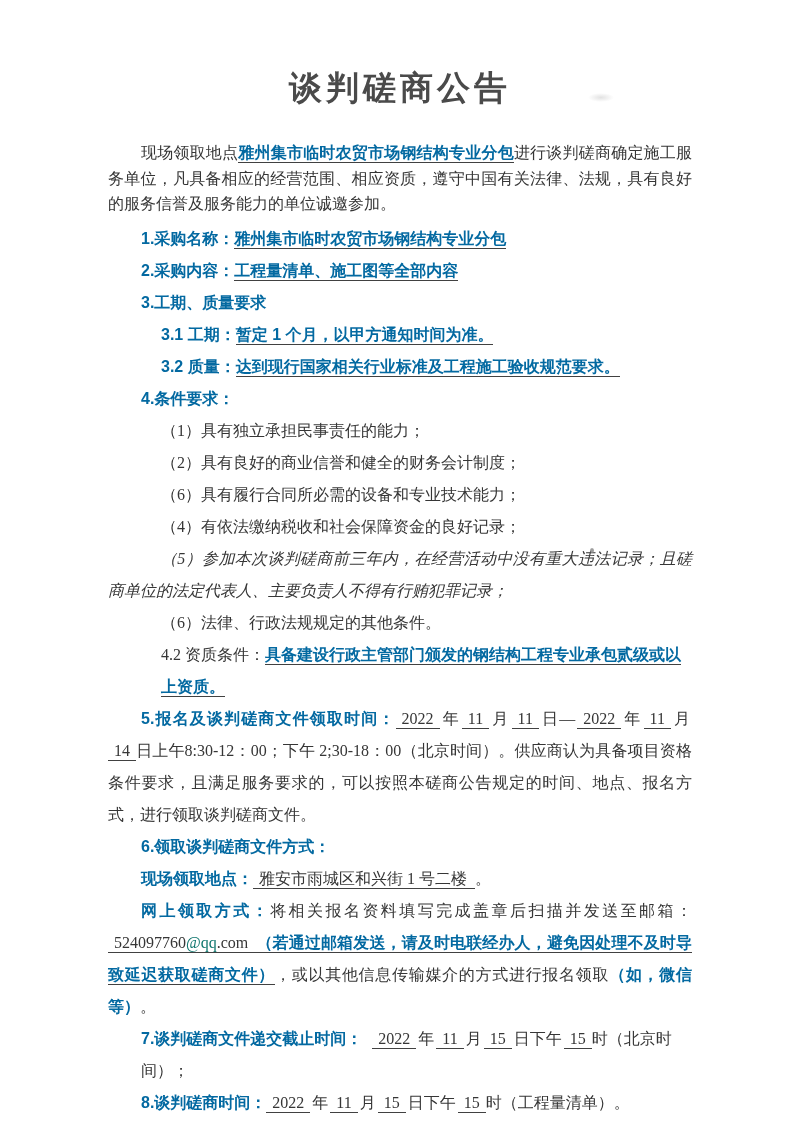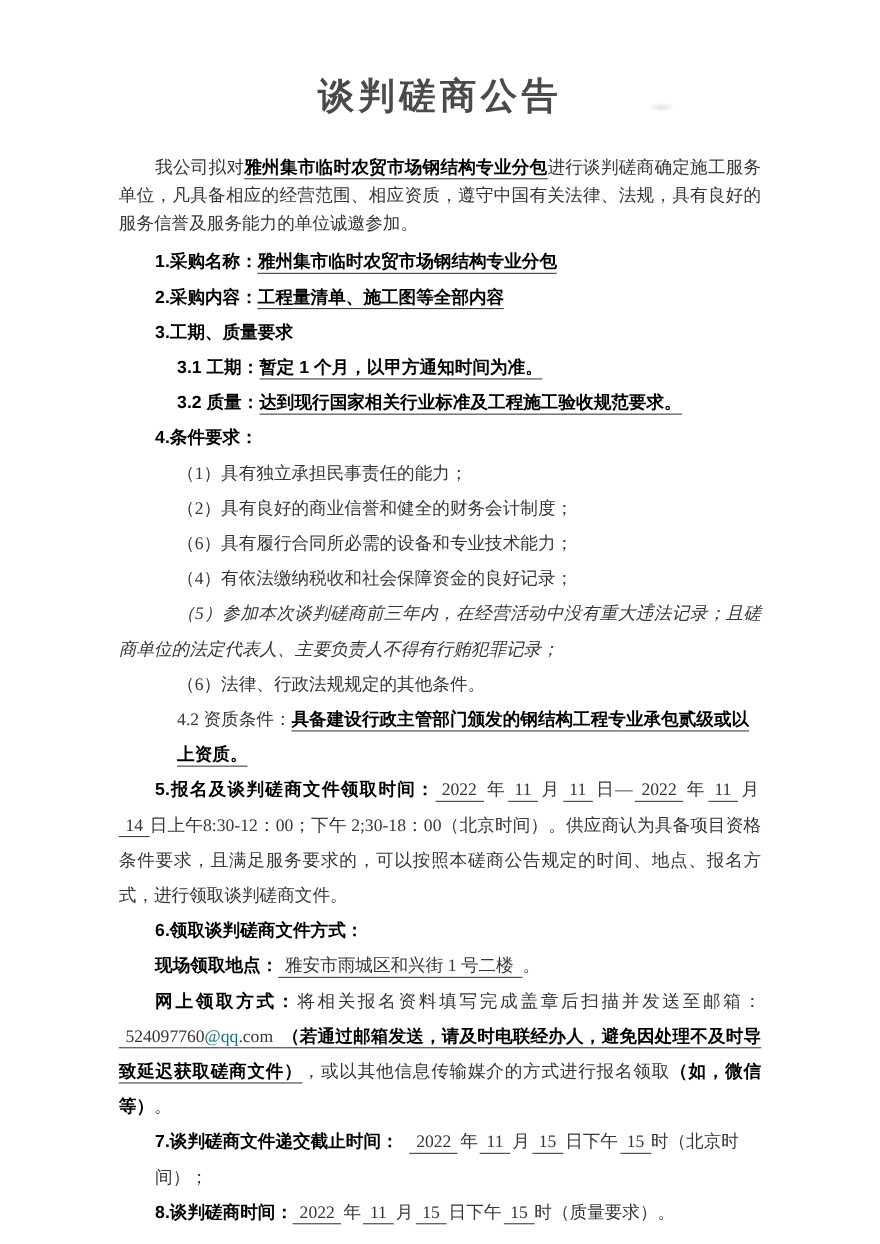--- a/index.html
+++ b/index.html
@@ -33,21 +33,21 @@
   }
   .b2 { margin-top:6px; }
   .ln { margin:0; line-height:32px; }
   .ind2 { padding-left:33px; }
   .ind3 { padding-left:53px; }
   .p2 { text-indent:33px; text-align:justify; }
   .p3 { text-indent:53px; text-align:justify;font-style:italic; }
   .hb {
     font-family:"Liberation Sans","DejaVu Sans",sans-serif;
     font-weight:700;
-    color:#000000;
+    color:#0369a1;
   }
   .ul { border-bottom:1px solid #414141; padding-bottom:1px; }
   .pad { padding-left:6px; padding-right:8px; }
   .fill {
     border-bottom:1px solid #414141;
     padding:0 6px 1px 6px;
     margin-top:11px;
   }
   .sep { margin:0 2px; }
   .gap { margin-left:10px; }
@@ -63,21 +63,21 @@
     background:#8d8d8d; opacity:.85;
   }
 </style>
 </head>
 <body>
 
 <div class="page">
 
   <h1 class="doc-title">谈判磋商公告</h1>
 
-  <p class="intro"><span>我公司拟对</span><span class="hb ul">雅州集市临时农贸市场钢结构专业分包</span><span>进行谈判磋商确定施工服务单位，凡具备相应的经营范围、相应资质，遵守中国有关法律、法规，具有良好的服务信誉及服务能力的单位诚邀参加。</span></p>
+  <p class="intro"><span>现场领取地点</span><span class="hb ul">雅州集市临时农贸市场钢结构专业分包</span><span>进行谈判磋商确定施工服务单位，凡具备相应的经营范围、相应资质，遵守中国有关法律、法规，具有良好的服务信誉及服务能力的单位诚邀参加。</span></p>
 
   <div class="b2">
 
     <div class="ln ind2"><span class="hb">1.采购名称：</span><span class="hb ul">雅州集市临时农贸市场钢结构专业分包</span></div>
 
     <div class="ln ind2"><span class="hb">2.采购内容：</span><span class="hb ul">工程量清单、施工图等全部内容</span></div>
 
     <div class="ln ind2"><span class="hb">3.工期、质量要求</span></div>
 
     <div class="ln ind3"><span class="hb">3.1 工期：</span><span class="hb ul">暂定 1 个月，以甲方通知时间为准。</span></div>
@@ -99,20 +99,20 @@
     <p class="ln p2"><span class="hb">5.报名及谈判磋商文件领取时间：</span><span class="fill">2022</span><span class="sep">年</span><span class="fill">11</span><span class="sep">月</span><span class="fill">11</span><span class="sep">日—</span><span class="fill">2022</span><span class="sep">年</span><span class="fill">11</span><span class="sep">月</span><span class="fill">14</span><span>日上午8:30-12：00；下午 2;30-18：00（北京时间）。供应商认为具备项目资格条件要求，且满足服务要求的，可以按照本磋商公告规定的时间、地点、报名方式，进行领取谈判磋商文件。</span></p>
 
     <div class="ln ind2"><span class="hb">6.领取谈判磋商文件方式：</span></div>
 
     <div class="ln ind2"><span class="hb">现场领取地点：</span><span class="ul pad">雅安市雨城区和兴街 1 号二楼</span><span>。</span></div>
 
     <p class="ln p2"><span class="hb">网上领取方式：</span><span>将相关报名资料填写完成盖章后扫描并发送至邮箱：</span><span class="ul pad"><span>524097760</span><span class="faint">@qq</span><span>.com</span></span><span class="hb ul">（若通过邮箱发送，请及时电联经办人，避免因处理不及时导致延迟获取磋商文件）</span><span>，或以其他信息传输媒介的方式进行报名领取</span><span class="hb">（如，微信等）</span><span>。</span></p>
 
     <div class="ln ind2"><span class="hb">7.谈判磋商文件递交截止时间：</span><span class="fill gap">2022</span><span class="sep">年</span><span class="fill">11</span><span class="sep">月</span><span class="fill">15</span><span class="sep">日下午</span><span class="fill">15</span><span>时（北京时间）；</span></div>
 
-    <div class="ln ind2"><span class="hb">8.谈判磋商时间：</span><span class="fill">2022</span><span class="sep">年</span><span class="fill">11</span><span class="sep">月</span><span class="fill">15</span><span class="sep">日下午</span><span class="fill">15</span><span>时（质量要求）。</span></div>
+    <div class="ln ind2"><span class="hb">8.谈判磋商时间：</span><span class="fill">2022</span><span class="sep">年</span><span class="fill">11</span><span class="sep">月</span><span class="fill">15</span><span class="sep">日下午</span><span class="fill">15</span><span>时（工程量清单）。</span></div>
 
   </div>
 
   <span class="smudge"></span>
   <span class="speck"></span>
 
 </div>
 
 </body></html>

